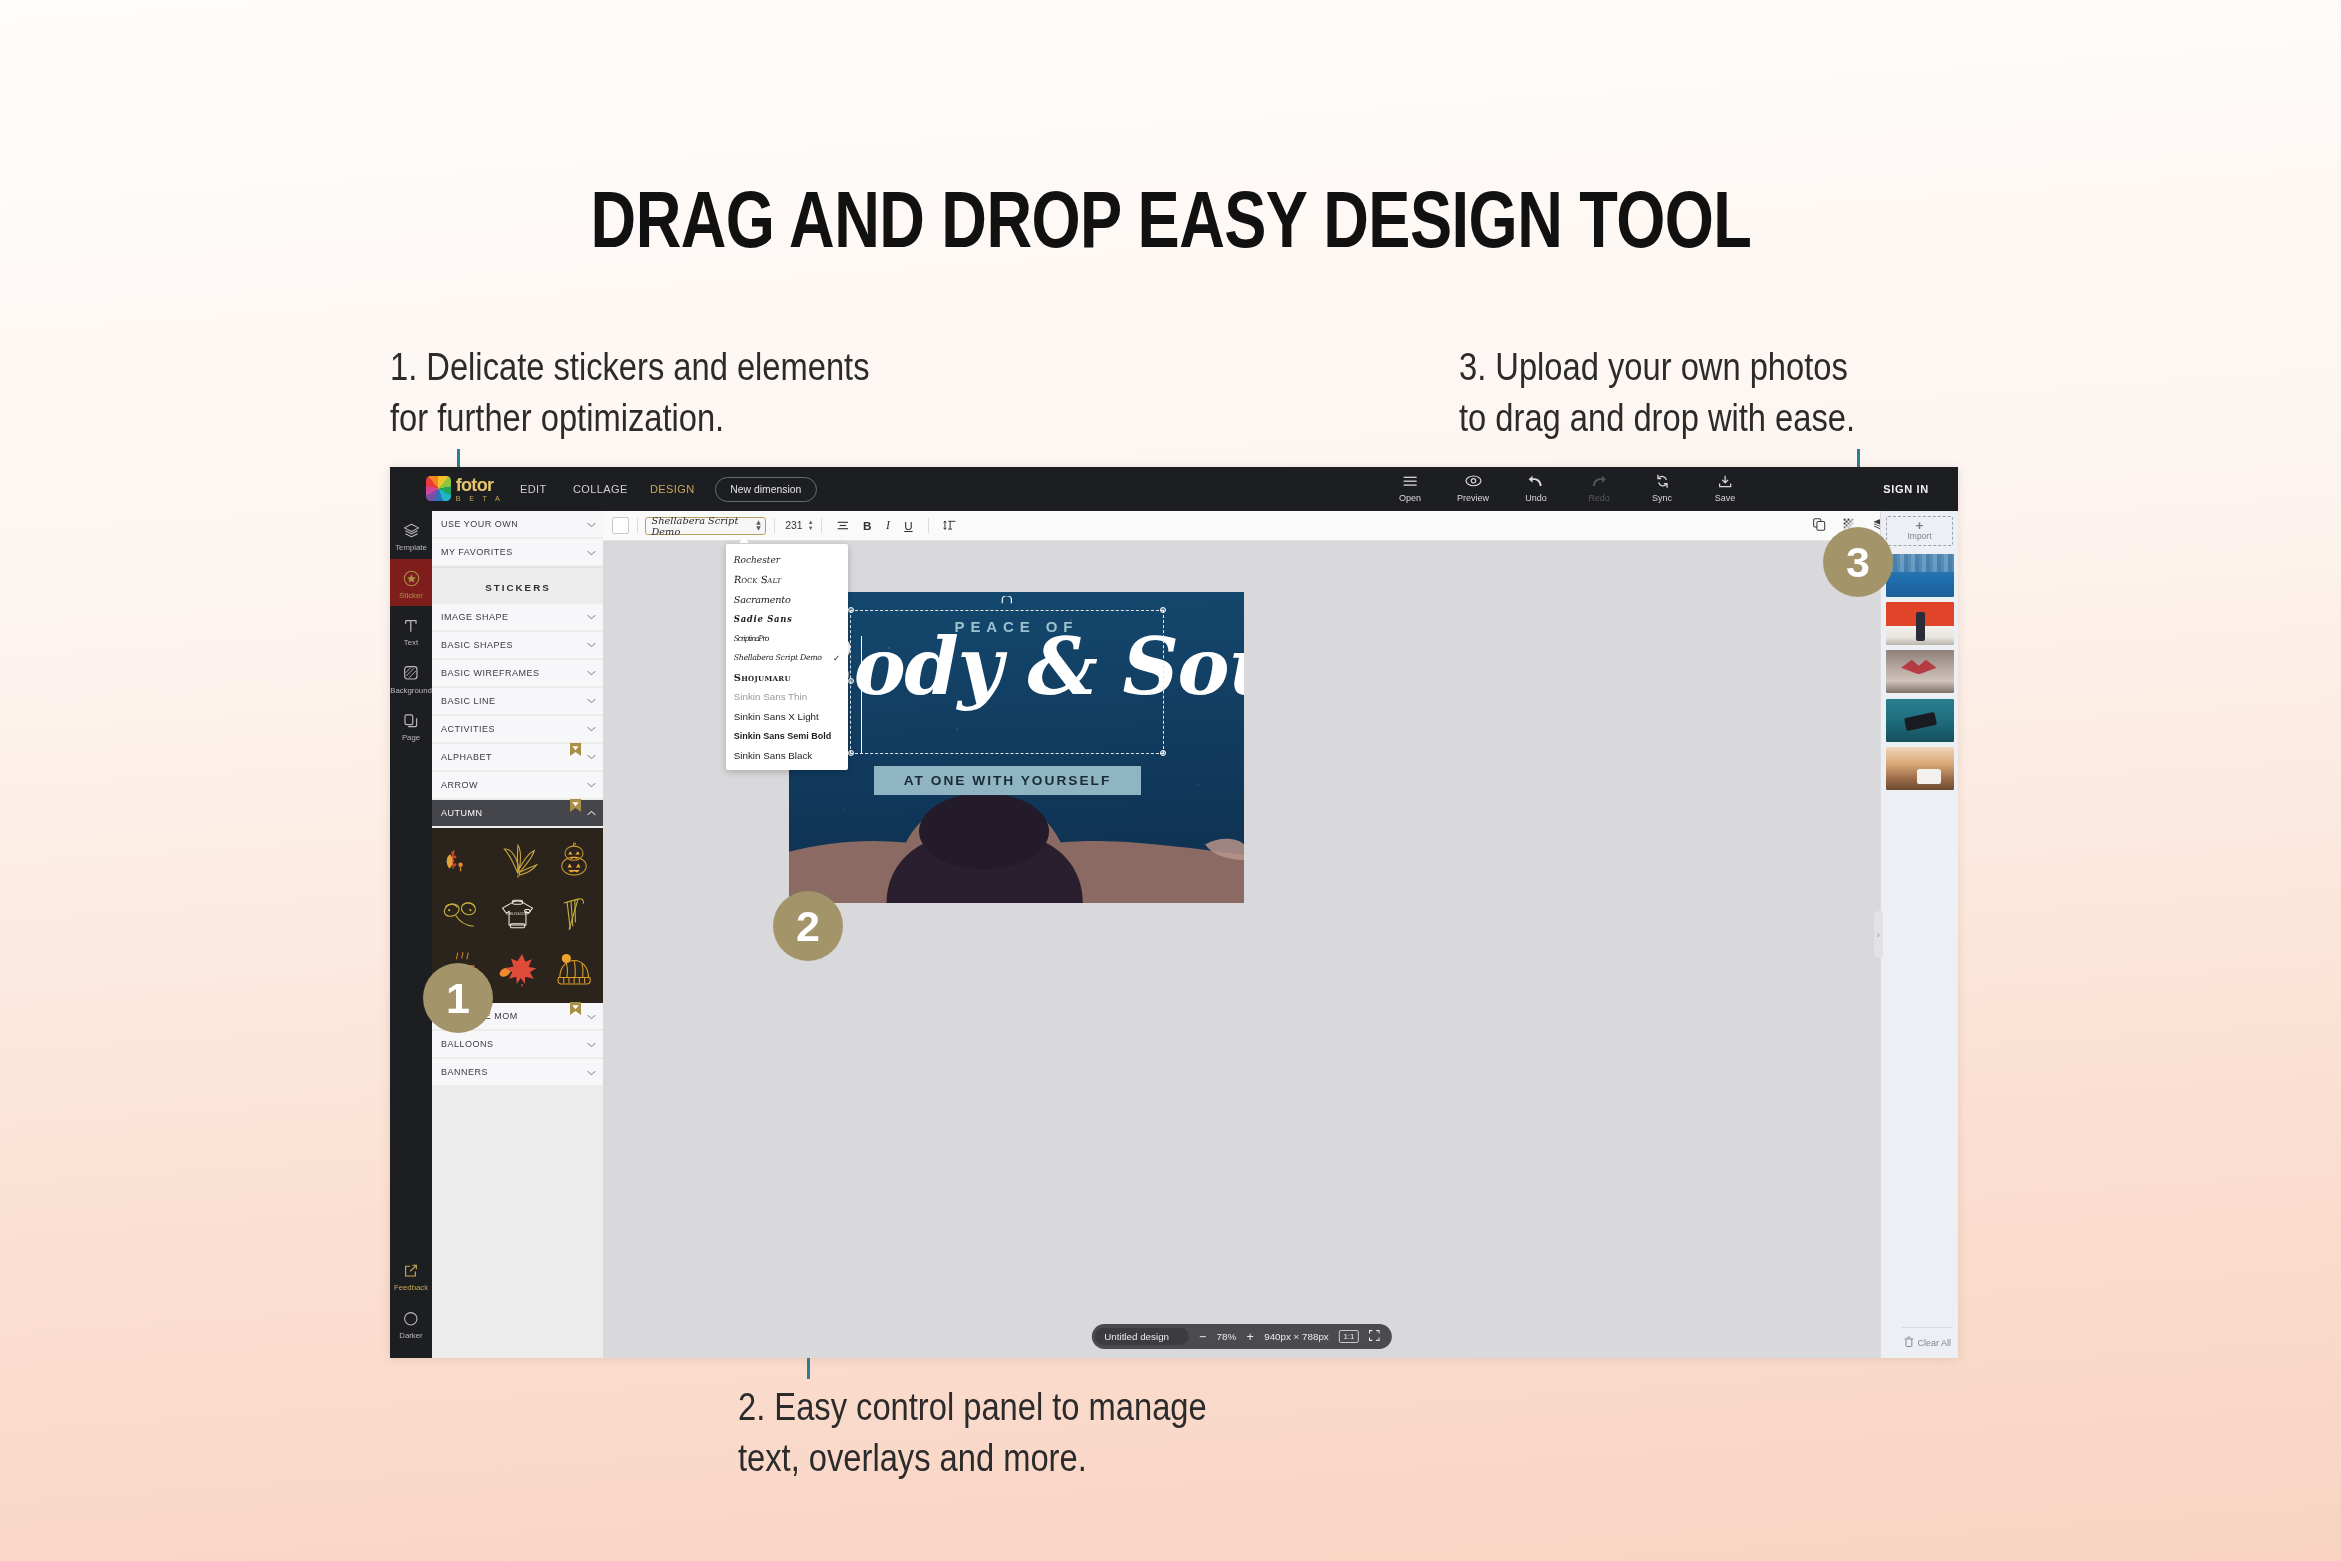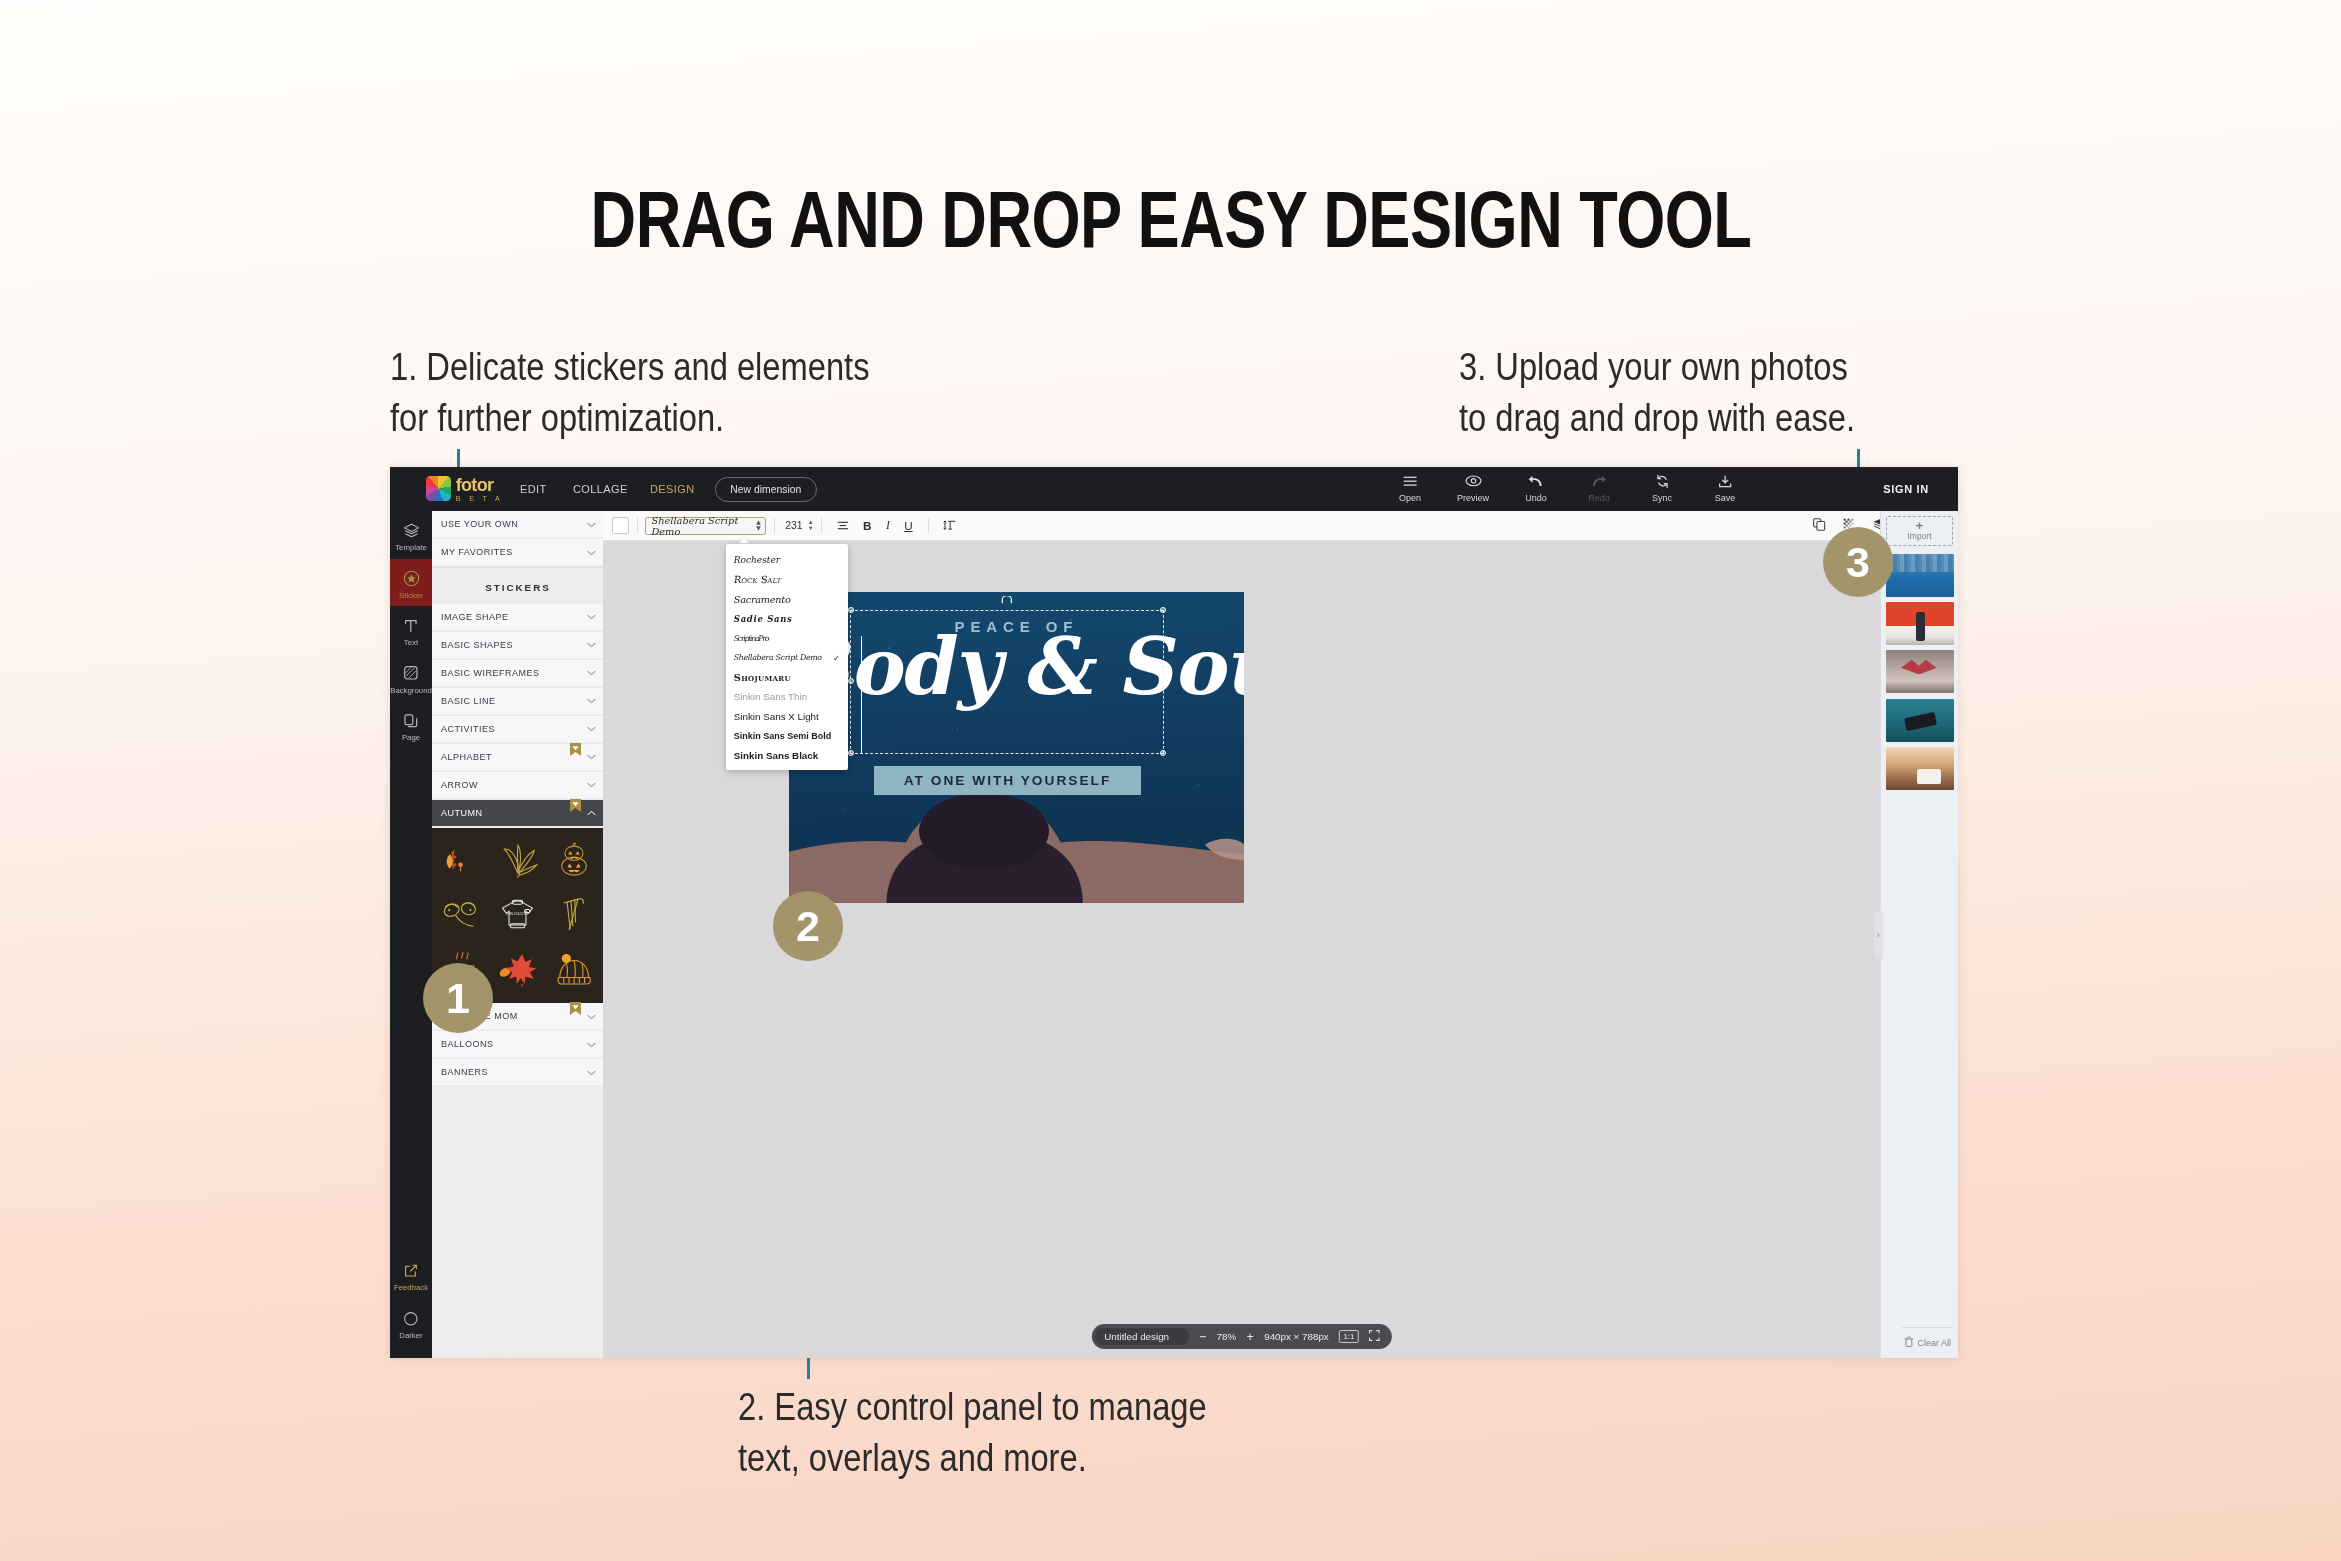--- a/index.html
+++ b/index.html
@@ -159,21 +159,21 @@
   .f-script { font-family:"DejaVu Serif",serif; font-style:italic; font-size:9px; }
   .f-rocksalt { font-family:"DejaVu Serif",serif; font-variant:small-caps; font-size:9.8px; transform:skewX(-7deg);}
   .f-sac { font-family:"DejaVu Serif",serif; font-style:italic; font-size:9.8px; letter-spacing:-0.3px;}
   .f-sadie { font-family:"DejaVu Serif",serif; font-weight:bold; font-style:italic; font-size:8.5px; letter-spacing:0.7px;}
   .f-scrip { font-family:"DejaVu Serif",serif; font-style:italic; font-size:7.8px; letter-spacing:-1.3px;}
   .f-shella { font-family:"DejaVu Serif",serif; font-style:italic; font-size:7.8px; letter-spacing:-0.3px;}
   .f-shoju { font-family:"DejaVu Serif",serif; font-weight:bold; font-variant:small-caps; font-size:9.8px; letter-spacing:0.3px;}
   .f-thin { font-weight:300; color:#9a9aa0; font-size:9.8px; }
   .f-xlight { font-weight:400; font-size:9.8px; }
   .f-semi { font-weight:bold; font-size:9px; }
-  .f-black { font-weight:bold; font-size:9.8px; }
+  .f-black { font-weight:normal; font-size:9.8px; }
 
   
   #stage {
     position:absolute; left:213px; top:74px; right:78px; bottom:0; background:#d9d9dc;
   }
   #canvas {
     position:absolute; left:186px; top:51px; width:455px; height:311px;
     background:#123f63;
     background-image:
       radial-gradient(circle at 22% 18%, rgba(255,255,255,.13) 0 0.8px, transparent 1.3px),

